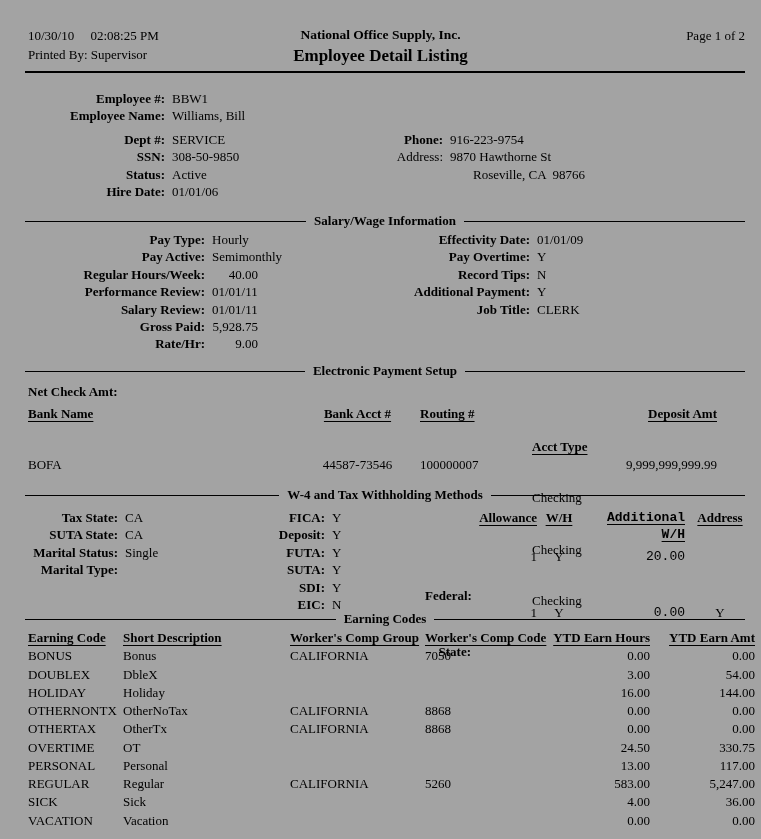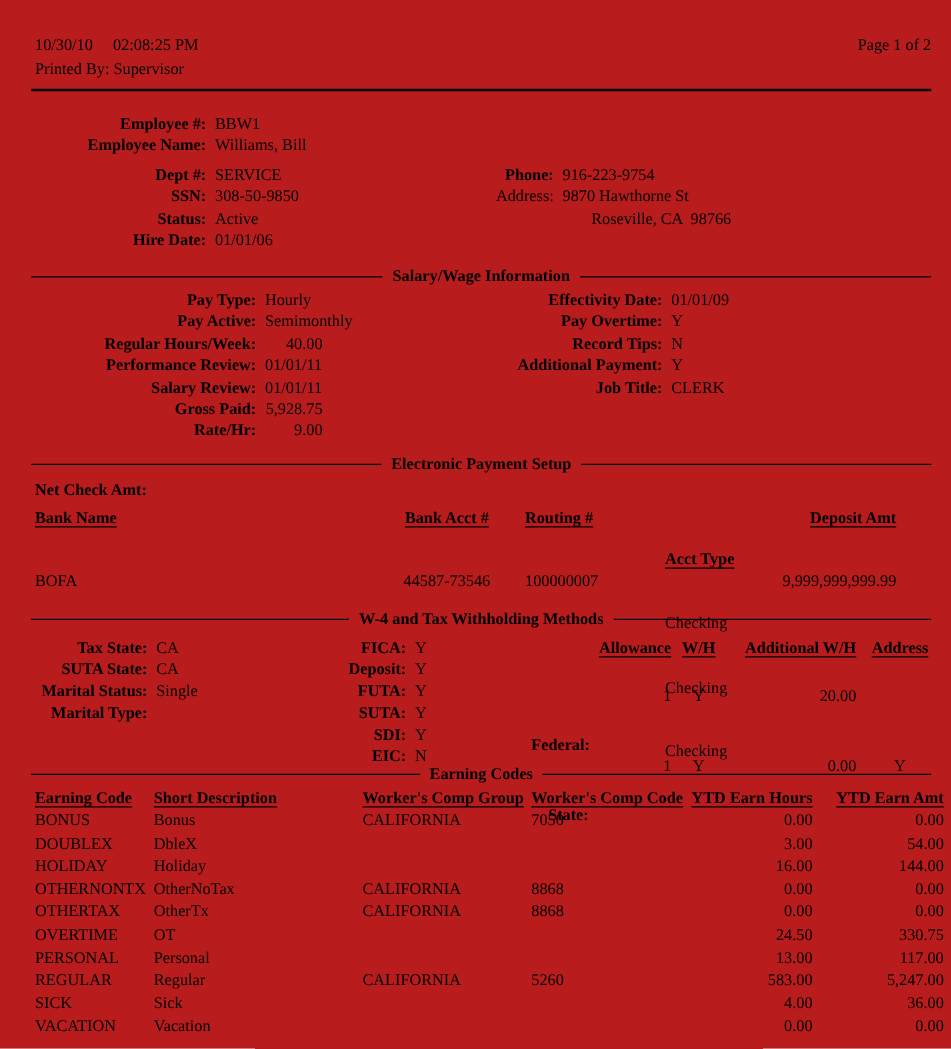--- a/index.html
+++ b/index.html
@@ -1,17 +1,17 @@
 <!DOCTYPE html>
 <html><head>
 <meta charset="utf-8">
 <style>
   html,body { margin:0; padding:0; background:#fff; }
   body { width:761px; height:839px; font-family:"Liberation Serif","DejaVu Serif",serif; font-size:13px; color:#000; }
-  #report { position:relative; width:761px; height:839px; background:#b91c1c; overflow:hidden; }
+  #report { position:relative; width:761px; height:839px; background:#a3a3a3; overflow:hidden; }
 
   .abs { position:absolute; }
   .b { font-weight:bold; }
   .pre { white-space:pre; }
 
   
   .hdr-left { left:28px; top:26px; line-height:19px; }
   .hdr-center { left:0; top:27px; width:761px; text-align:center; }
   .hdr-company { font-size:13.5px; font-weight:bold; }
   .hdr-title { font-size:17px; font-weight:bold; margin-top:3px; }
@@ -59,21 +59,21 @@
 
   
   .w4-left { left:28px; top:509px; }
   .w4-left .lbl { width:90px; }
   .w4-mid { left:230px; top:509px; }
   .w4-mid .lbl { width:95px; }
   .w4-table { left:425px; top:509px; line-height:17.4px; }
   .wc0 { width:46px; font-weight:bold; text-align:right; white-space:pre;margin-top:39px; }
   .wc1 { width:66px; text-align:right; }
   .wc2 { width:44px; text-align:center; }
-  .wc3 { width:104px; text-align:right; }
+  .wc3 { width:104px; text-align:right;font-family:Liberation Mono, monospace; }
   .wc4 { width:70px; text-align:center; }
 
   
   .ec-table { left:28px; top:629px; line-height:18.25px; }
   .ec1 { width:95px; } .ec2 { width:167px; } .ec3 { width:135px; } .ec4 { width:125px; }
   .ec5 { width:100px; text-align:right; } .ec6 { width:105px; text-align:right; }
 </style>
 </head>
 <body>
 
@@ -81,20 +81,24 @@
 
   <div class="abs hdr-left">
     <div>
       <span>10/30/10</span><span class="pre">     </span><span>02:08:25 PM</span>
     </div>
     <div>
       <span>Printed By:</span>
       <span>Supervisor</span>
     </div>
   </div>
+  <div class="abs hdr-center">
+    <div class="hdr-company">National Office Supply, Inc.</div>
+    <div class="hdr-title">Employee Detail Listing</div>
+  </div>
   <div class="abs hdr-right">Page 1 of 2</div>
   <div class="abs hdr-rule"></div>
 
   <div class="abs emp-block">
     <div class="frow">
       <span class="lbl">Employee #:</span>
       <span class="val">BBW1</span>
     </div>
     <div class="frow">
       <span class="lbl">Employee Name:</span>

